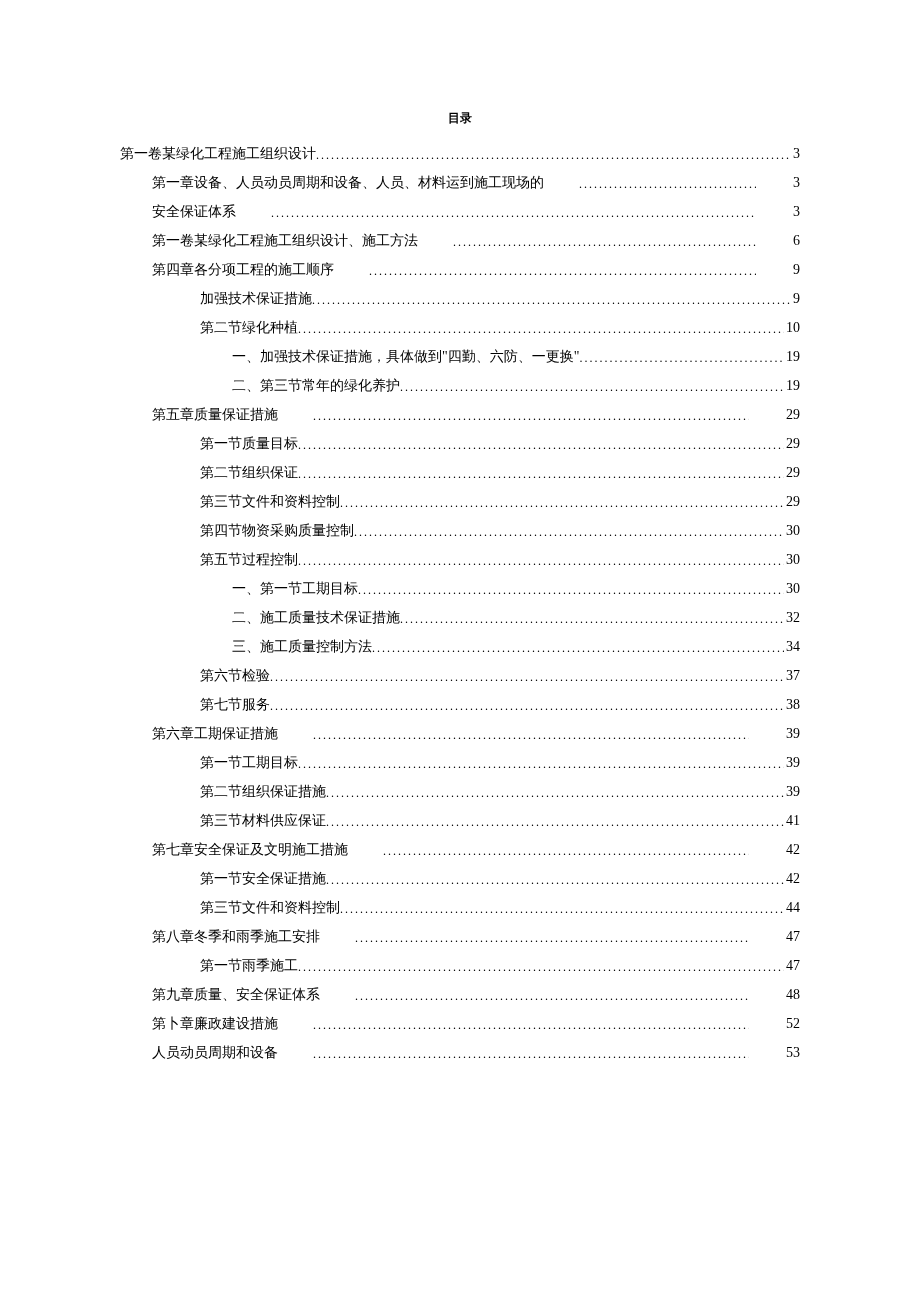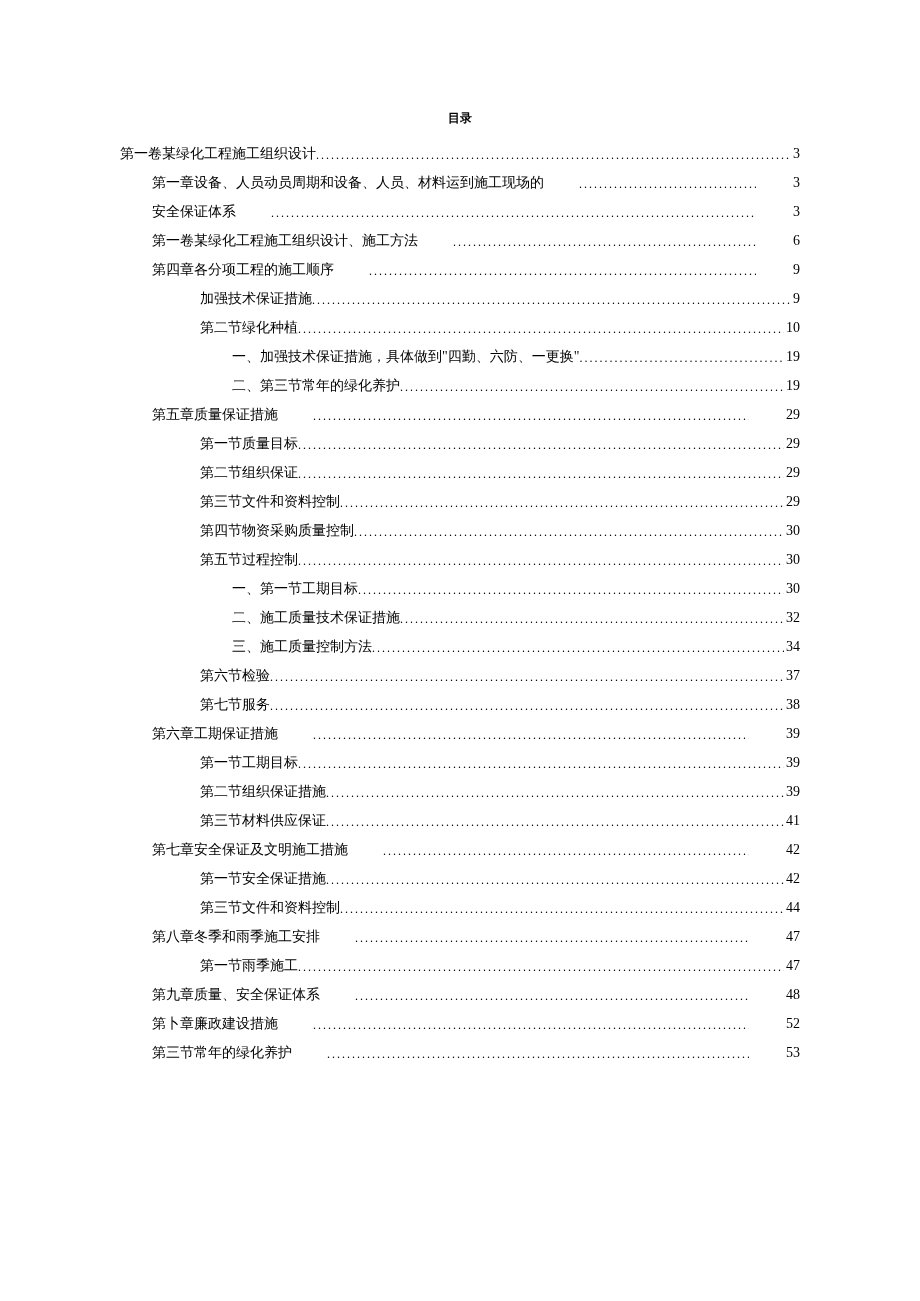--- a/index.html
+++ b/index.html
@@ -207,17 +207,17 @@
       <span class="toc-text">第九章质量、安全保证体系</span>
       <span class="toc-dots"></span>
       <span class="toc-page">48</span>
     </div>
     <div class="toc-line indent-1">
       <span class="toc-text">第卜章廉政建设措施</span>
       <span class="toc-dots"></span>
       <span class="toc-page">52</span>
     </div>
     <div class="toc-line indent-1">
-      <span class="toc-text">第三节常年的绿化养护</span>
+      <span class="toc-text">人员动员周期和设备</span>
       <span class="toc-dots"></span>
       <span class="toc-page">53</span>
     </div>
   </div>
 
 </body></html>

